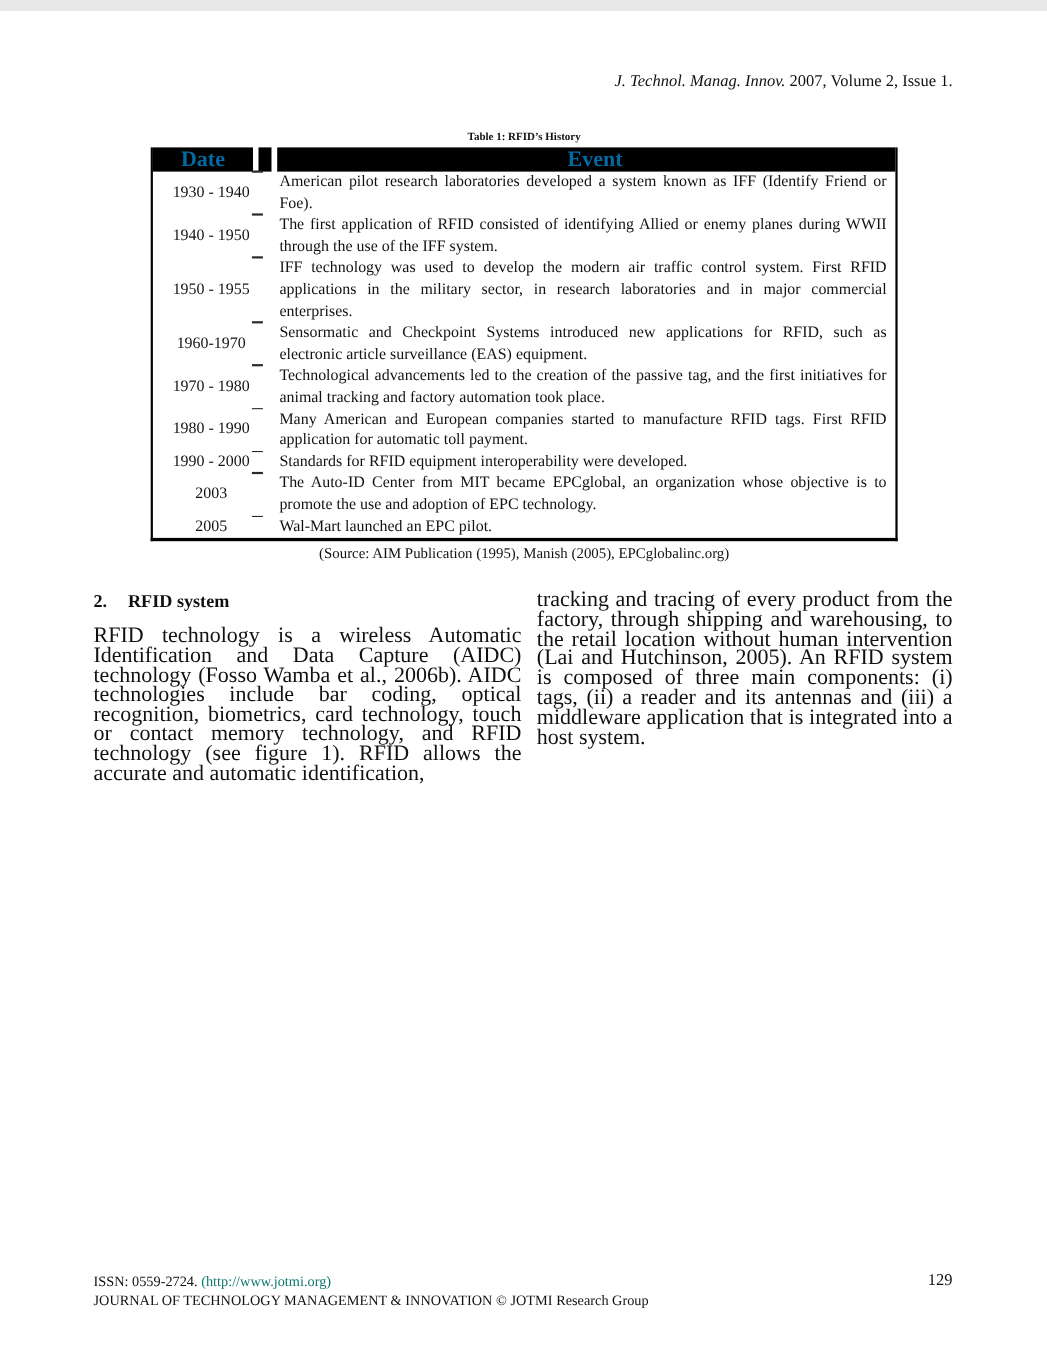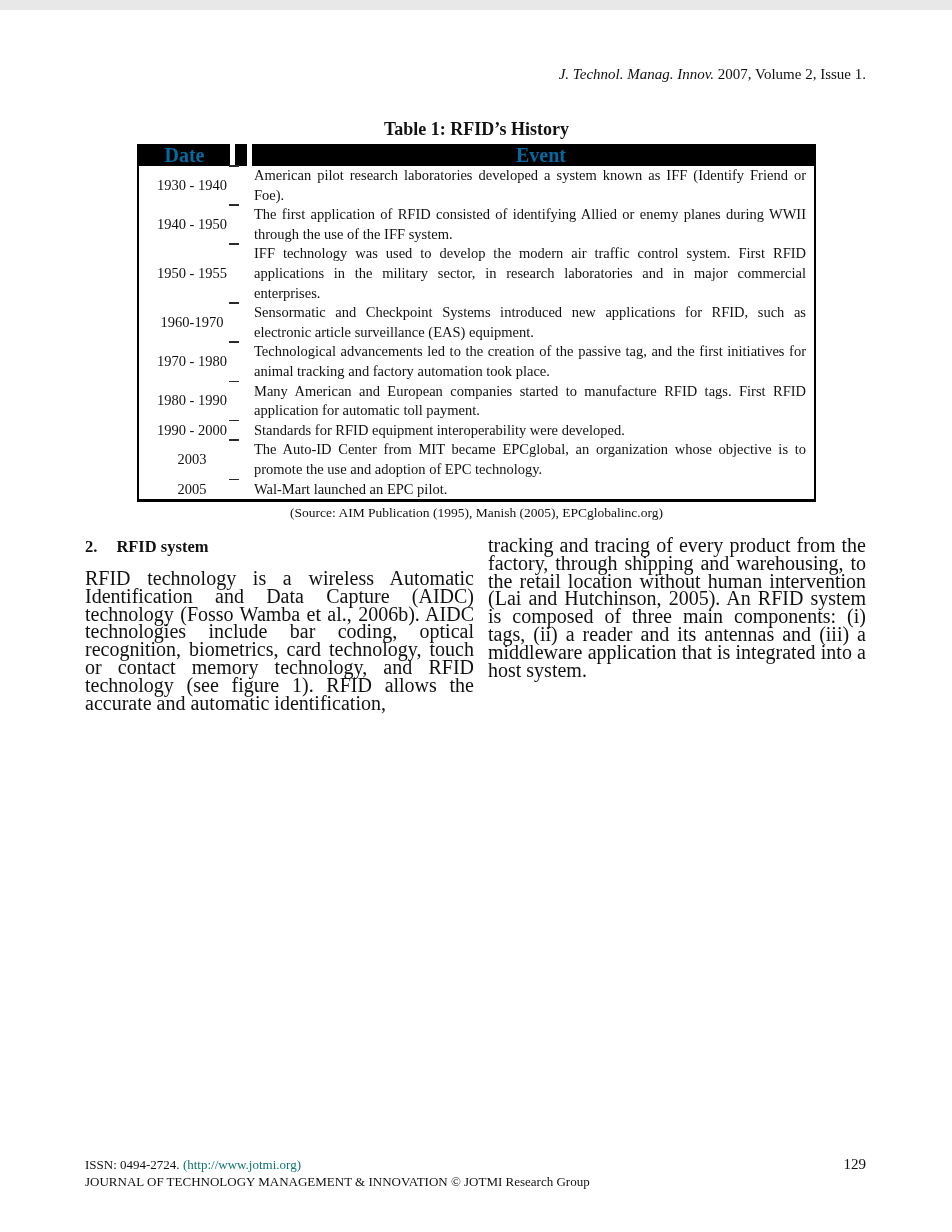--- a/index.html
+++ b/index.html
@@ -27,21 +27,21 @@
   
   .table-wrap {
     position: absolute;
     top: 109px;
     left: 137px;
     width: 679px;
   }
   .table-title {
     text-align: center;
     font-weight: bold;
-    font-size: 18px;
+    font-size: 10px;
     margin-bottom: 4px;
   }
   .rfid-table {
     border-left: 2px solid #000;
     border-right: 2px solid #000;
     border-bottom: 3px solid #000;
   }
   .thead {
     display: flex;
     height: 22px;
@@ -198,19 +198,19 @@
     <div class="col-left">
       <h2 class="section-heading"><span class="heading-number">2.</span><span>RFID system</span></h2>
       <p class="para">RFID technology is a wireless Automatic Identification and Data Capture (AIDC) technology (Fosso Wamba et al., 2006b). AIDC technologies include bar coding, optical recognition, biometrics, card technology, touch or contact memory technology, and RFID technology (see figure 1). RFID allows the accurate and automatic identification,</p>
     </div>
     <div class="col-right">
       <p class="para">tracking and tracing of every product from the factory, through shipping and warehousing, to the retail location without human intervention (Lai and Hutchinson, 2005). An RFID system is composed of three main components: (i) tags, (ii) a reader and its antennas and (iii) a middleware application that is integrated into a host system.</p>
     </div>
   </div>
 
   <div class="footer">
-    <div><span>ISSN: 0494-2724. </span><a class="footer-link">(http://www.jotmi.org)</a></div>
+    <div><span>ISSN: 0559-2724. </span><a class="footer-link">(http://www.jotmi.org)</a></div>
     <div>JOURNAL OF TECHNOLOGY MANAGEMENT &amp; INNOVATION © JOTMI Research Group</div>
   </div>
 
   <div class="page-number">129</div>
 
 </div>
 
 </body></html>

